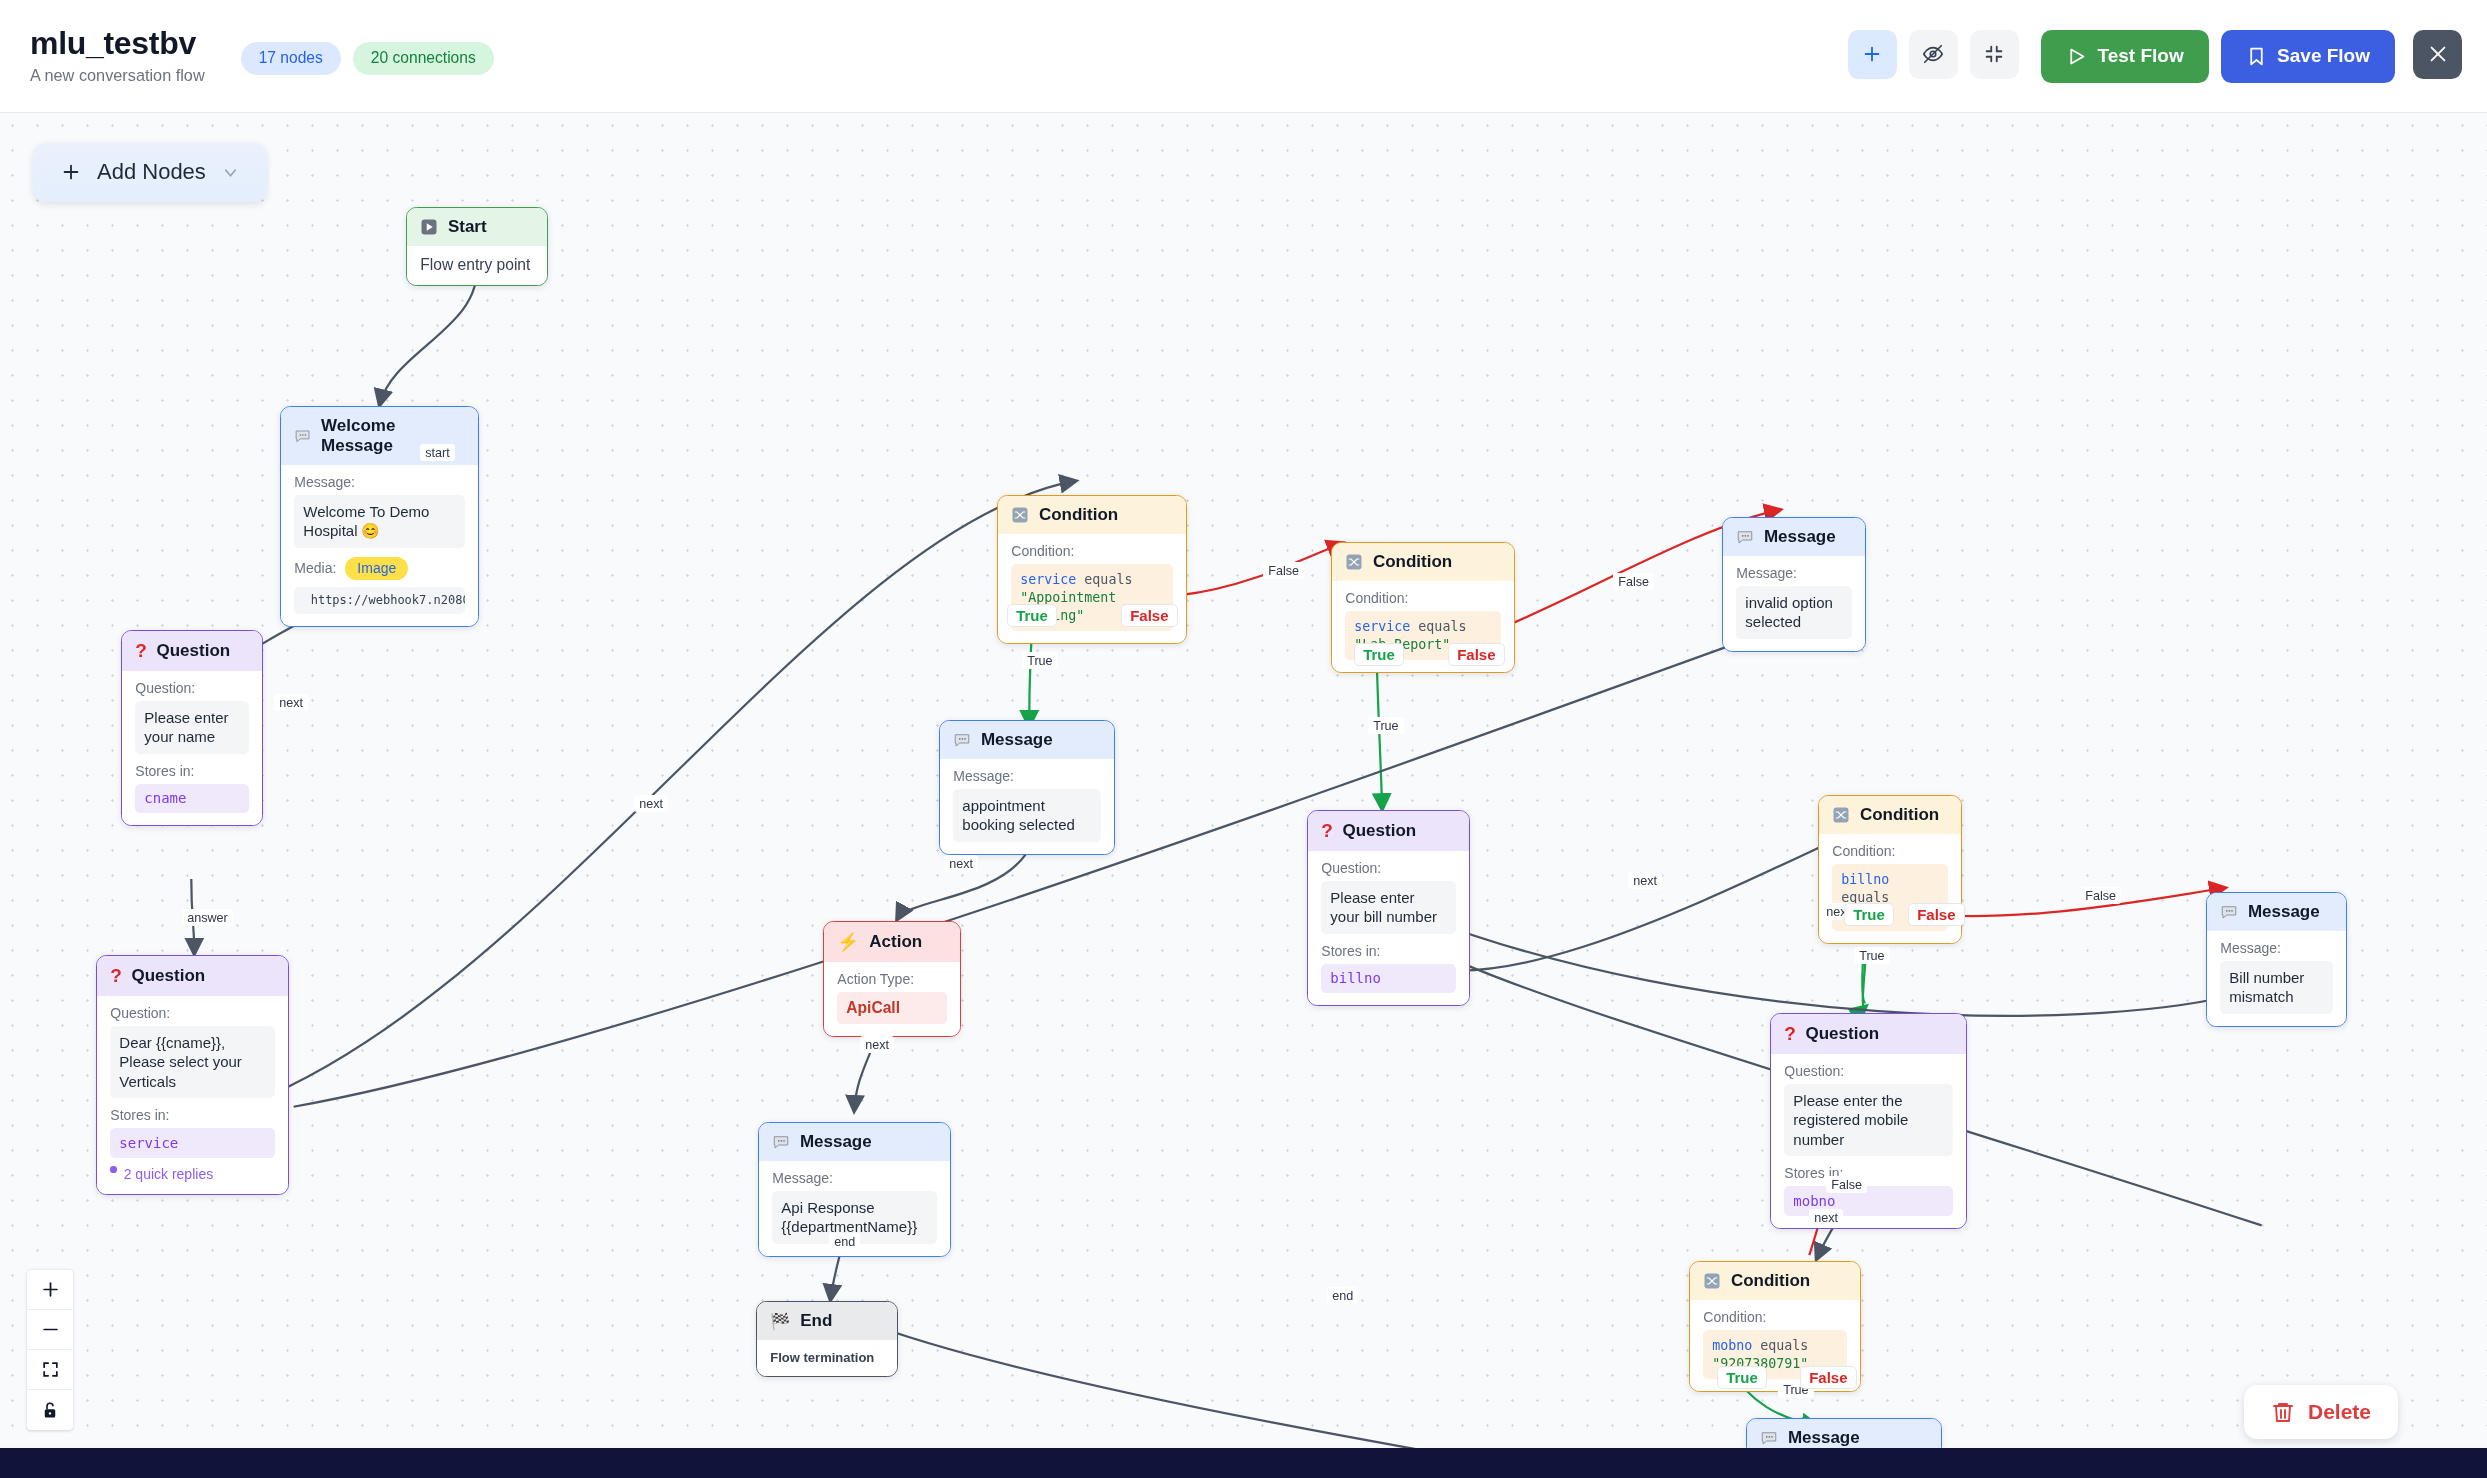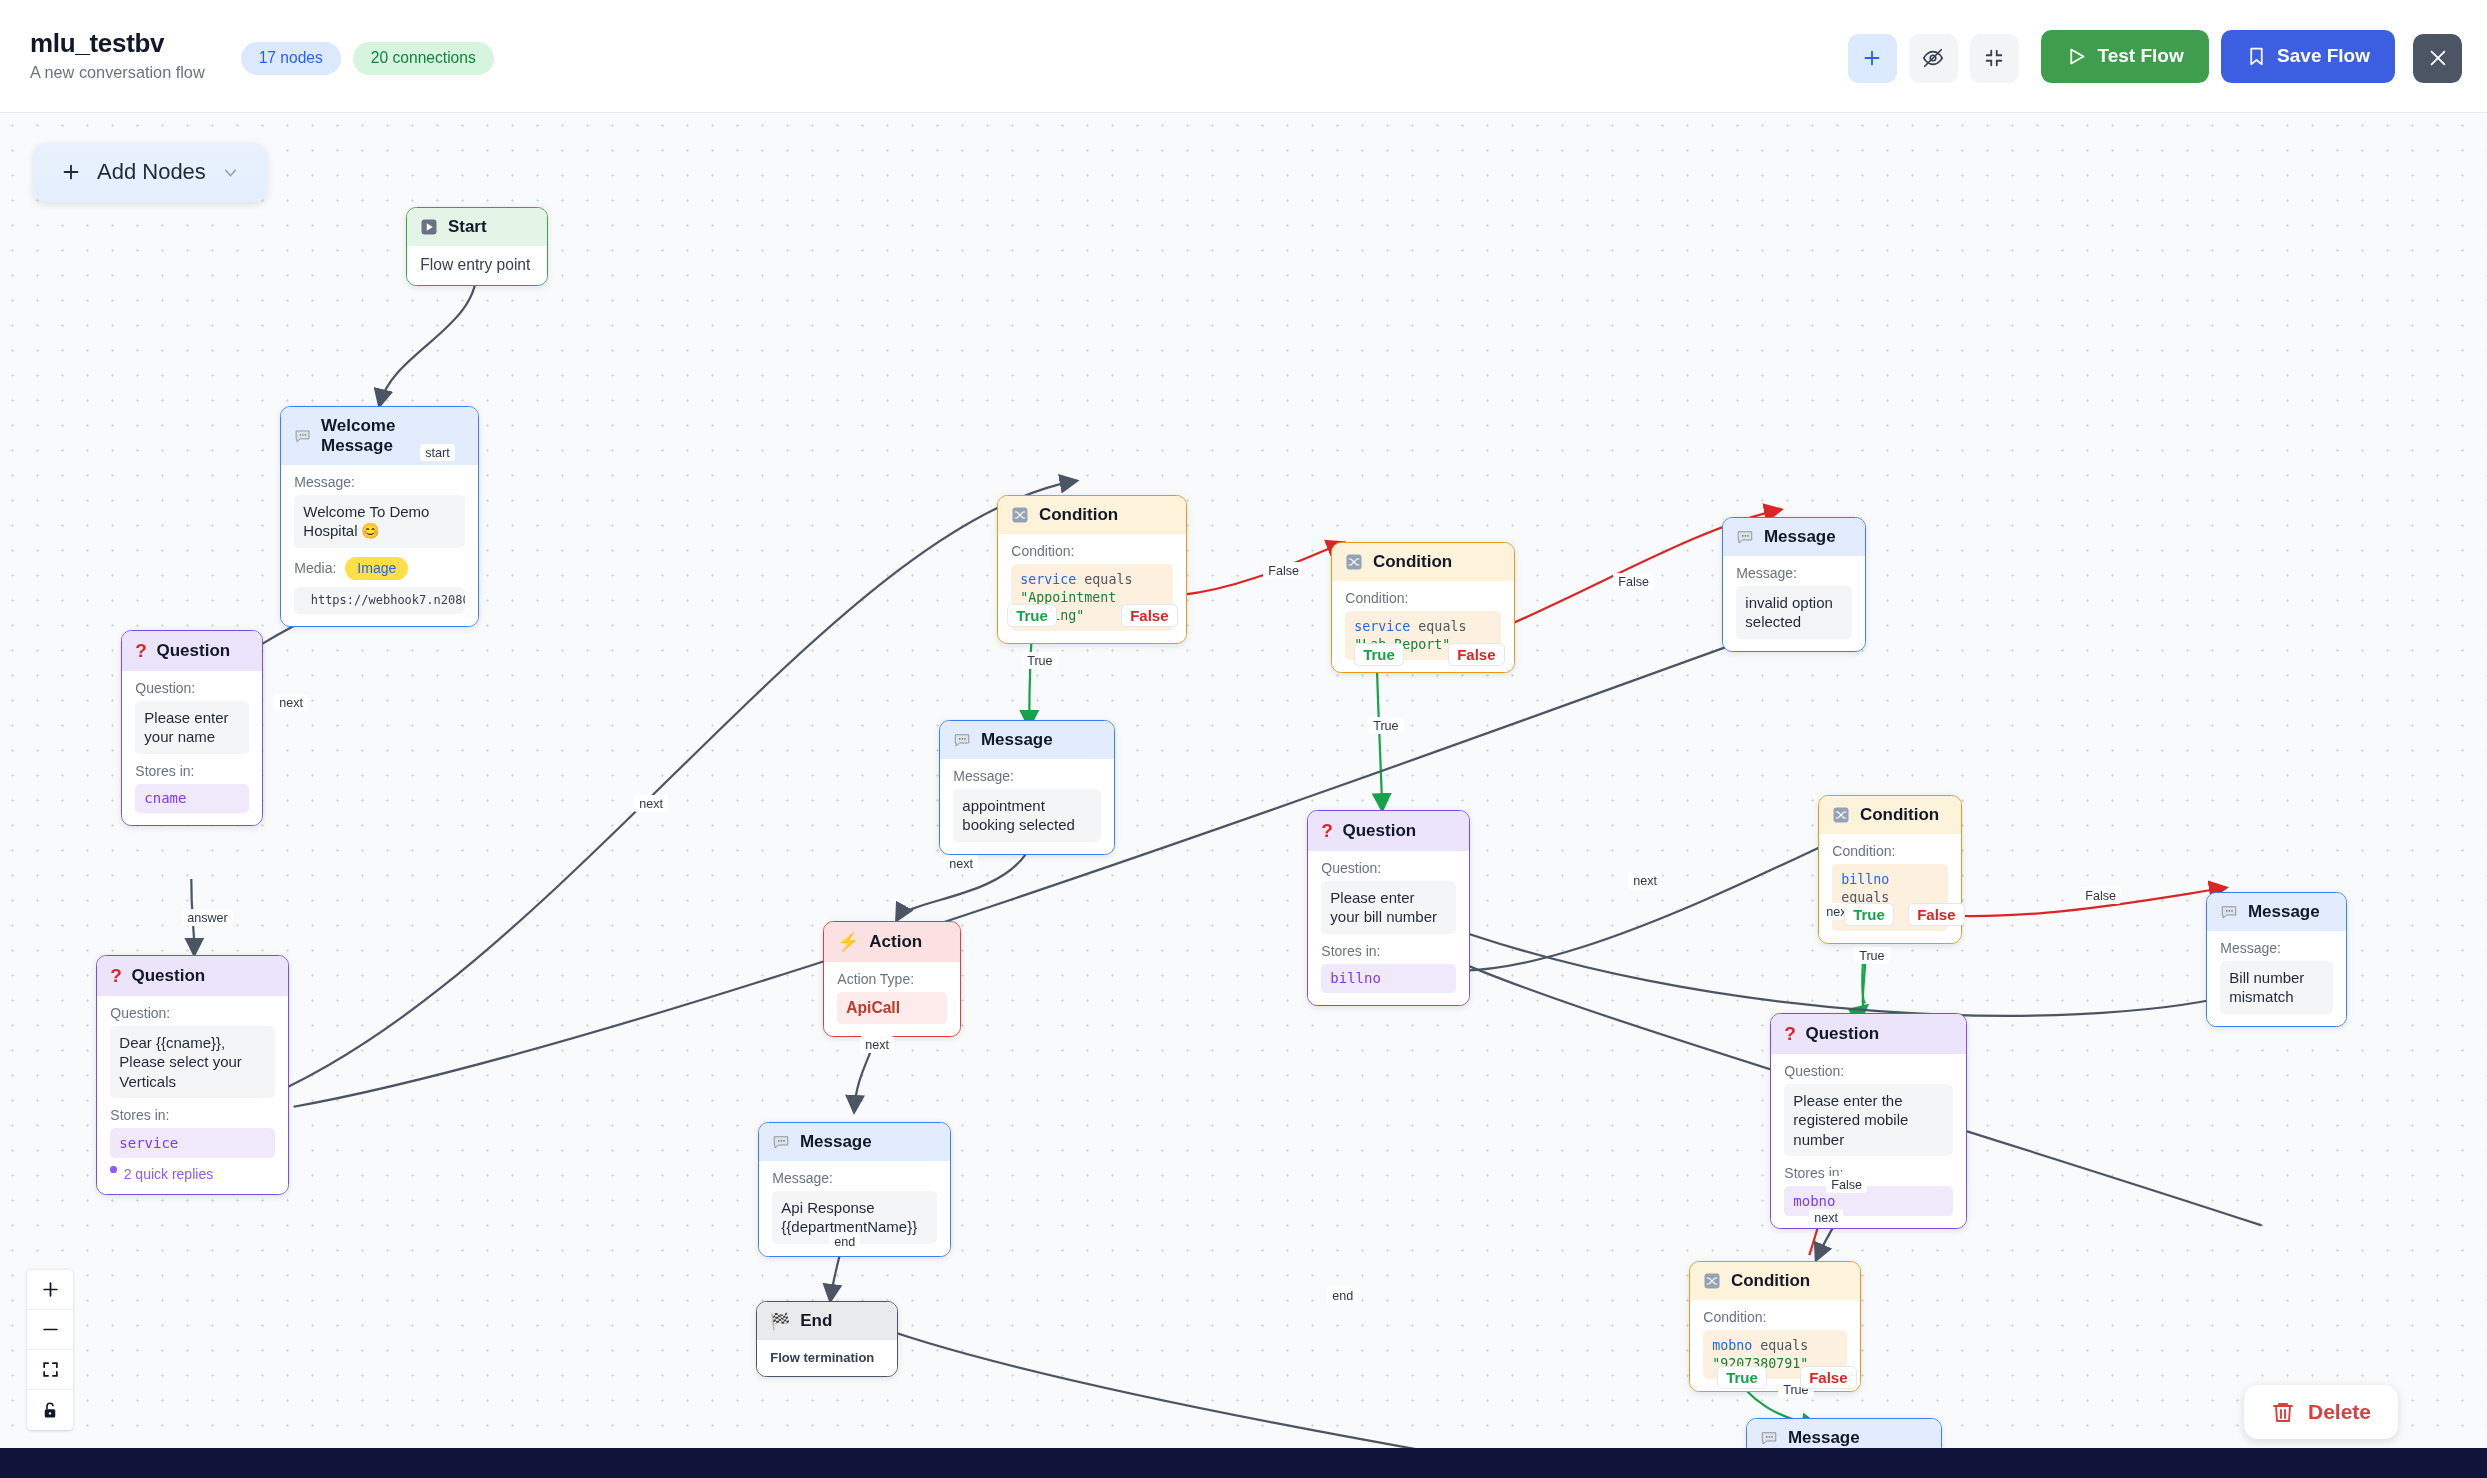--- a/index.html
+++ b/index.html
@@ -14,37 +14,37 @@
   .header {
     position: absolute; top: 0; left: 0;
     width: 2487px; height: 113px;
     background: #ffffff;
     border-bottom: 0.7px solid #e7eaee;
     display: flex; align-items: center;
     z-index: 50;
   }
   .title-block { margin-left: 30px; }
   .flow-title {
-    font-size: 26px; font-weight: bold; color: #111827;
+    font-size: 32px; font-weight: bold; color: #111827;
     letter-spacing: -0.3px; line-height: 1.05;
   }
   .flow-subtitle {
     font-size: 16.3px; color: #6b7280; margin-top: 6px;
   }
   .badges { display: flex; gap: 12px; margin-left: 36px; align-items: center; padding-top: 4.4px; }
   .badge {
     border-radius: 741px; padding: 7.4px 18px;
     font-size: 15.6px; font-weight: 500;
   }
   .badge-nodes { background: #dce8fd; color: #2563eb; }
   .badge-conns { background: #d6f5de; color: #15803d; }
 
   .header-actions {
     margin-left: auto; margin-right: 25px;
-    display: flex; align-items: flex-end; gap: 12px;
+    display: flex; align-items: flex-start; gap: 12px;
   }
   .icon-btn {
     width: 49px; height: 49px; border-radius: 10.4px;
     background: #f3f4f6; border: none;
     display: flex; align-items: center; justify-content: center;
     cursor: pointer; color: #374151;
   }
   .icon-btn.accent { background: #dbeafe; color: #2563eb; }
   .btn {
     display: flex; align-items: center; gap: 10.4px;

